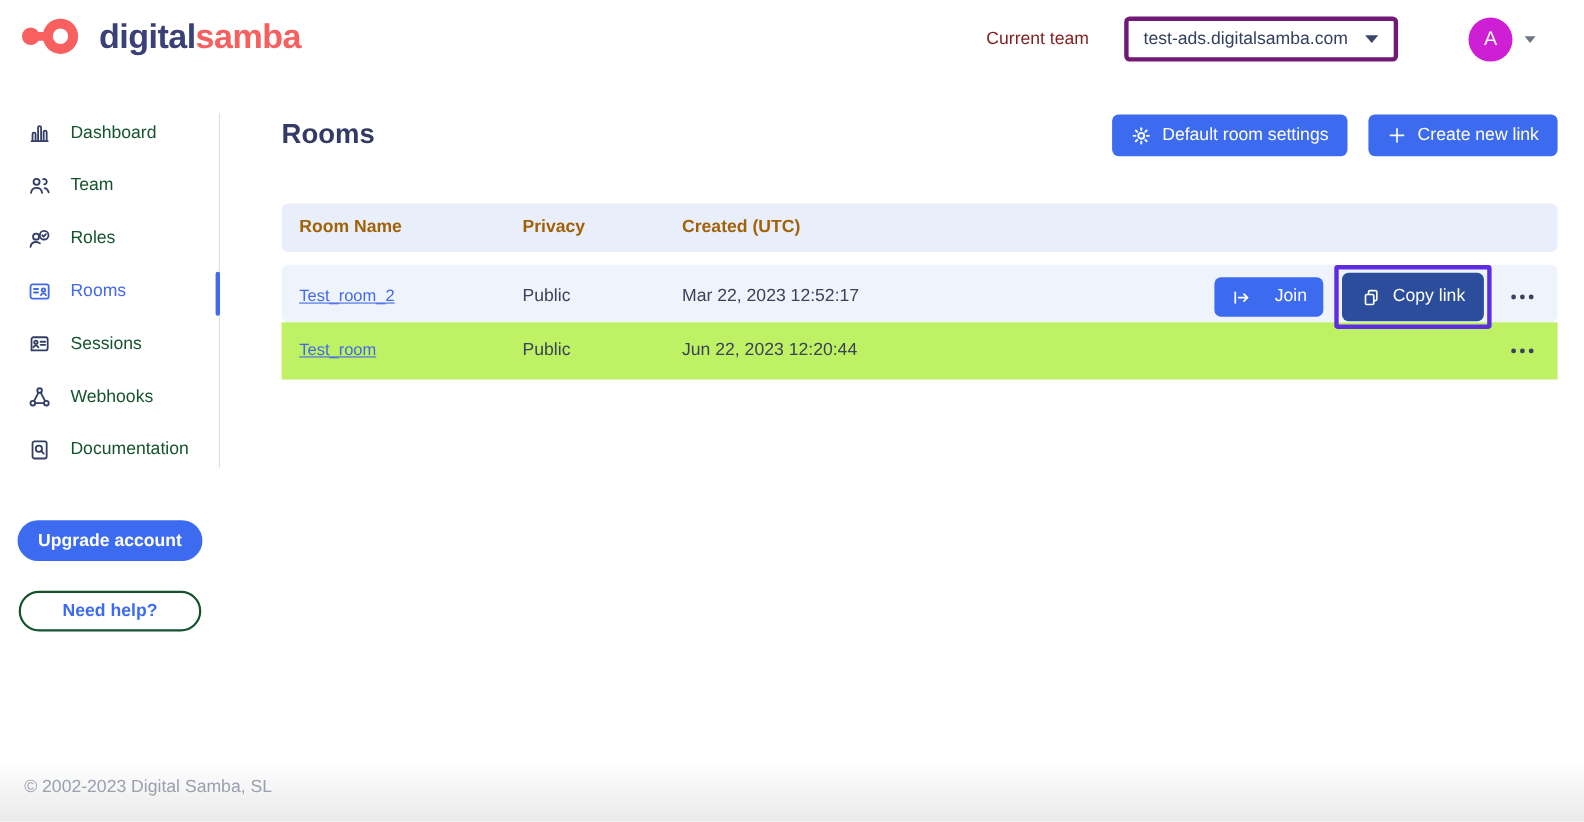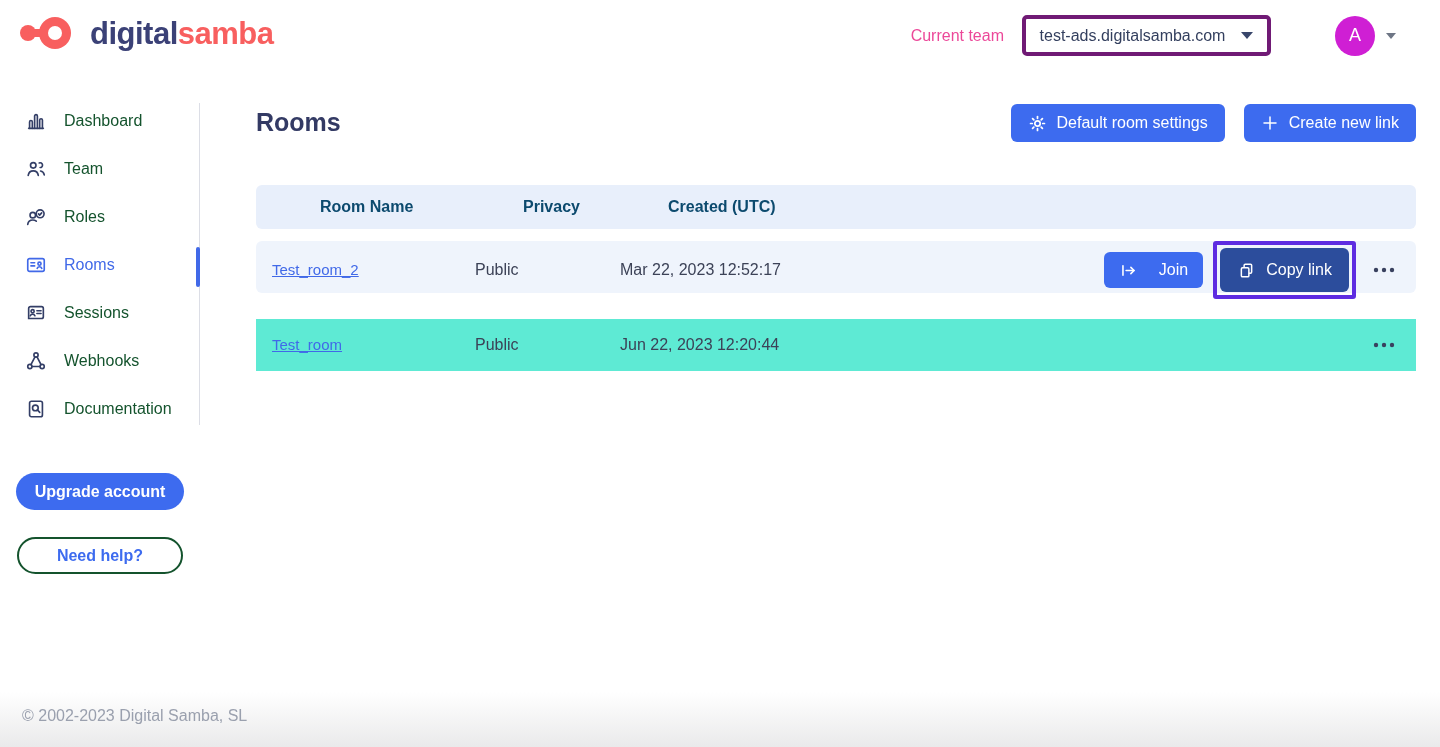--- a/index.html
+++ b/index.html
@@ -7,21 +7,21 @@
   body { font-family:"Liberation Sans","DejaVu Sans",sans-serif; background:#ffffff; position:relative; }
   .app { position:relative; width:1440px; height:747px; background:#ffffff; }
 
   
   .topbar { position:absolute; top:0; left:0; right:0; height:72px; background:#fff; }
   .logo { position:absolute; left:20px; top:12px; display:flex; align-items:center; gap:14px; }
   .logo-word { font-size:31px; font-weight:700; letter-spacing:-0.5px; line-height:1; }
   .logo-word .digital { color:#3b4177; }
   .logo-word .samba { color:#f85f5f; }
   .top-right { position:absolute; right:44px; top:15px; display:flex; align-items:center; }
-  .current-team-label { font-size:16px; color:#ec4899; margin-right:18px; }
+  .current-team-label { font-size:16px; color:#7f1d1d; margin-right:32px; }
   .team-select { width:249px; height:41px; border:4px solid #701a75; border-radius:5px;
     display:flex; align-items:center; justify-content:center; gap:16px; cursor:pointer; background:#fff; }
   .team-select-value { font-size:16px; color:#333f5e; }
   .caret-down { width:0; height:0; border-left:6px solid transparent; border-right:6px solid transparent;
     border-top:7px solid #39466b; }
   .avatar-group { display:flex; align-items:center; margin-left:64px; cursor:pointer; }
   .avatar { width:40px; height:40px; border-radius:50%; background:#cf1fd4; color:#fff;
     display:flex; align-items:center; justify-content:center; font-size:18px; }
   .avatar-caret { margin-left:11px; border-left:5px solid transparent; border-right:5px solid transparent;
     border-top:6px solid #6e7685; width:0; height:0; }
@@ -50,23 +50,23 @@
   .page-title { position:absolute; left:0; top:8px; font-size:25px; font-weight:700; color:#333a64; }
   .header-buttons { position:absolute; right:0; top:4px; display:flex; gap:19px; }
   .blue-btn { height:38px; border:none; border-radius:6px; background:#3d6bef; color:#fff;
     font-size:16px; font-family:inherit; display:flex; align-items:center; gap:10px;
     padding:0 17px; cursor:pointer; }
   .blue-btn .btn-icon { display:flex; align-items:center; }
 
   .table { position:absolute; left:0; right:0; top:85px; }
   .trow { display:grid; grid-template-columns:203px 145px 1fr auto; align-items:center; padding-left:16px; }
   .thead { height:44px; background:#e8effb; border-radius:6px; margin-bottom:12px; }
-  .th { font-size:16px; font-weight:700; color:#0c4a6e;margin-left:48px; }
+  .th { font-size:16px; font-weight:700; color:#a16207; }
   .tr1 { height:52px; background:#eff4fc; border-radius:6px; }
-  .tr2 { height:52px; background:#5eead4;margin-top:26px; }
+  .tr2 { height:52px; background:#bef264; }
   .cell { font-size:16px; color:#3c4257; }
   .room-link { font-size:15px; color:#4169e8; text-decoration:underline; cursor:pointer; }
   .actions { display:flex; align-items:center; justify-content:flex-end; padding-right:14px; gap:10px; }
   .join-btn { height:36px; border:none; border-radius:6px; background:#3d6bef; color:#fff;
     font-size:16px; font-family:inherit; display:flex; align-items:center; gap:21px;
     padding:0 15px; cursor:pointer; }
   .copy-frame { border:4px solid #5e2ce1; border-radius:3px; padding:3px; display:flex; }
   .copy-btn { height:44px; border:none; border-radius:6px; background:#2c4d9c; color:#fff;
     font-size:16px; font-family:inherit; display:flex; align-items:center; gap:10px;
     padding:0 17px; cursor:pointer; }

